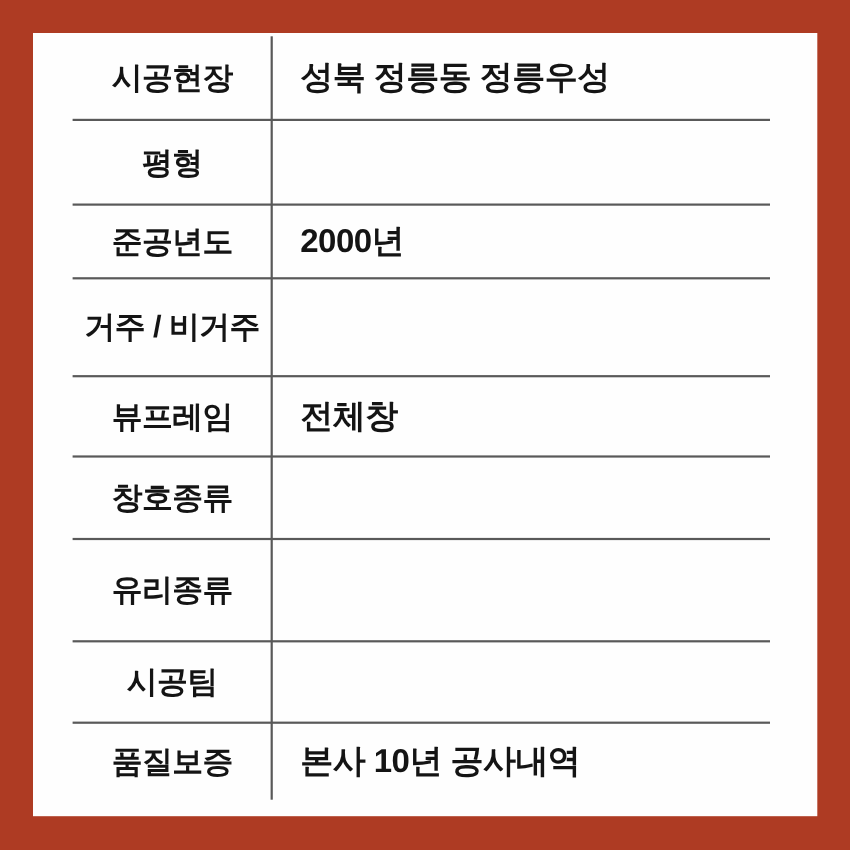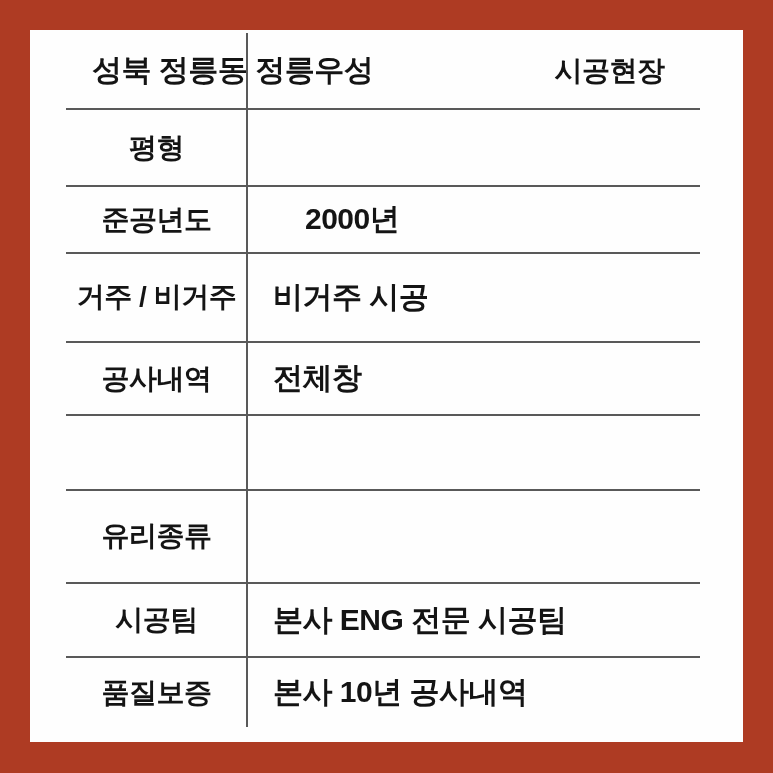--- a/index.html
+++ b/index.html
@@ -31,21 +31,21 @@
     display:flex;flex-direction:column;
   }
   .row{
     display:flex;
     box-sizing:border-box;
     border-bottom:2px solid var(--line);
     align-items:stretch;
   }
   .row:nth-child(2){height:83px;}
   .row:nth-child(3){height:83px;}
-  .row:nth-child(4){height:71px;gap:32px;}
+  .row:nth-child(4){height:71px;}
   .row:nth-child(5){height:96px;}
   .row:nth-child(6){height:79px;}
   .row:nth-child(7){height:80px;}
   .row:nth-child(8){height:100px;}
   .row:nth-child(9){height:80px;text-align:center;}
   .row:nth-child(10){height:74px;border-bottom:none;align-items:center;}
   .cell{
     display:flex;align-items:center;
     color:var(--text);
     font-weight:700;
@@ -73,53 +73,52 @@
 </style>
 </head>
 <body>
 
 <div class="frame">
   <div class="panel">
     <div class="spec-table">
       <div class="vline"></div>
 
       <div class="row">
+        <div class="cell label">시공현장</div>
         <div class="cell value">성북 정릉동 정릉우성</div>
-        <div class="cell label">시공현장</div>
       </div>
 
       <div class="row">
         <div class="cell label">평형</div>
       </div>
 
       <div class="row">
         <div class="cell label">준공년도</div>
         <div class="cell value">2000년</div>
       </div>
 
       <div class="row">
         <div class="cell label">거주 / 비거주</div>
-        <div class="cell value">비거주 시공</div>
       </div>
 
       <div class="row">
-        <div class="cell label">공사내역</div>
+        <div class="cell label">뷰프레임</div>
         <div class="cell value">전체창</div>
       </div>
 
       <div class="row">
+        <div class="cell label">창호종류</div>
       </div>
 
       <div class="row">
         <div class="cell label">유리종류</div>
       </div>
 
       <div class="row">
         <div class="cell label">시공팀</div>
-        <div class="cell value">본사 ENG 전문 시공팀</div>
       </div>
 
       <div class="row">
         <div class="cell label">품질보증</div>
         <div class="cell value">본사 10년 공사내역</div>
       </div>
 
     </div>
   </div>
 </div>

